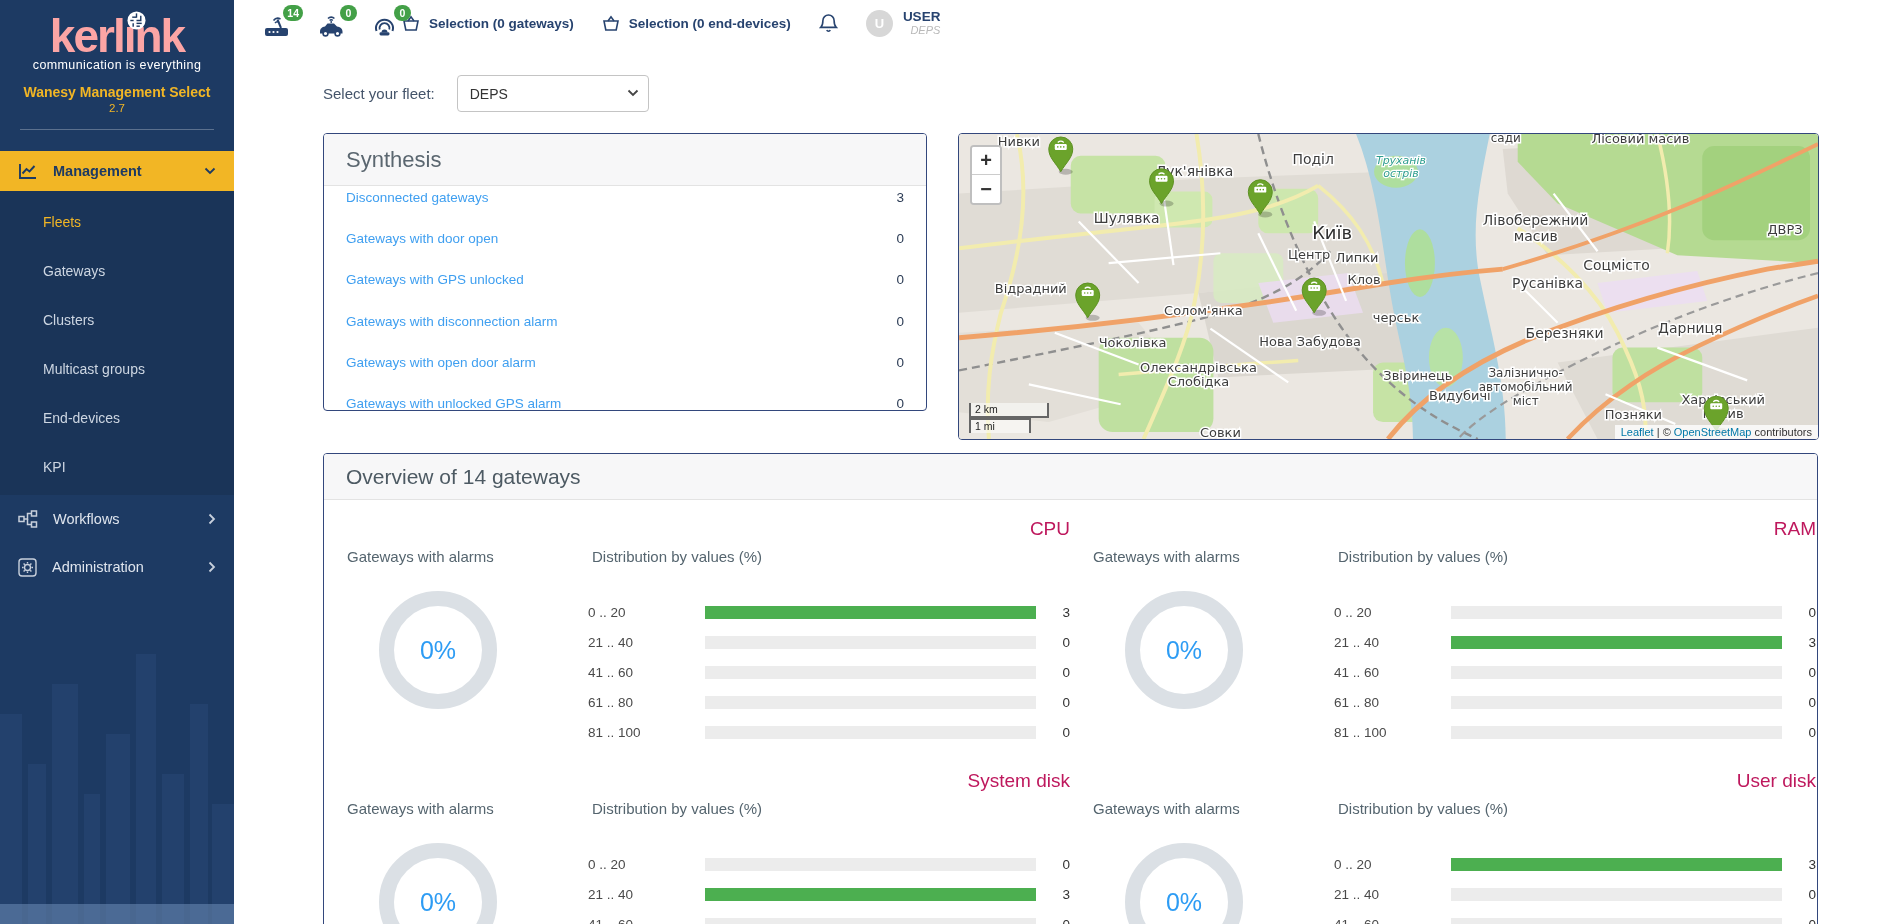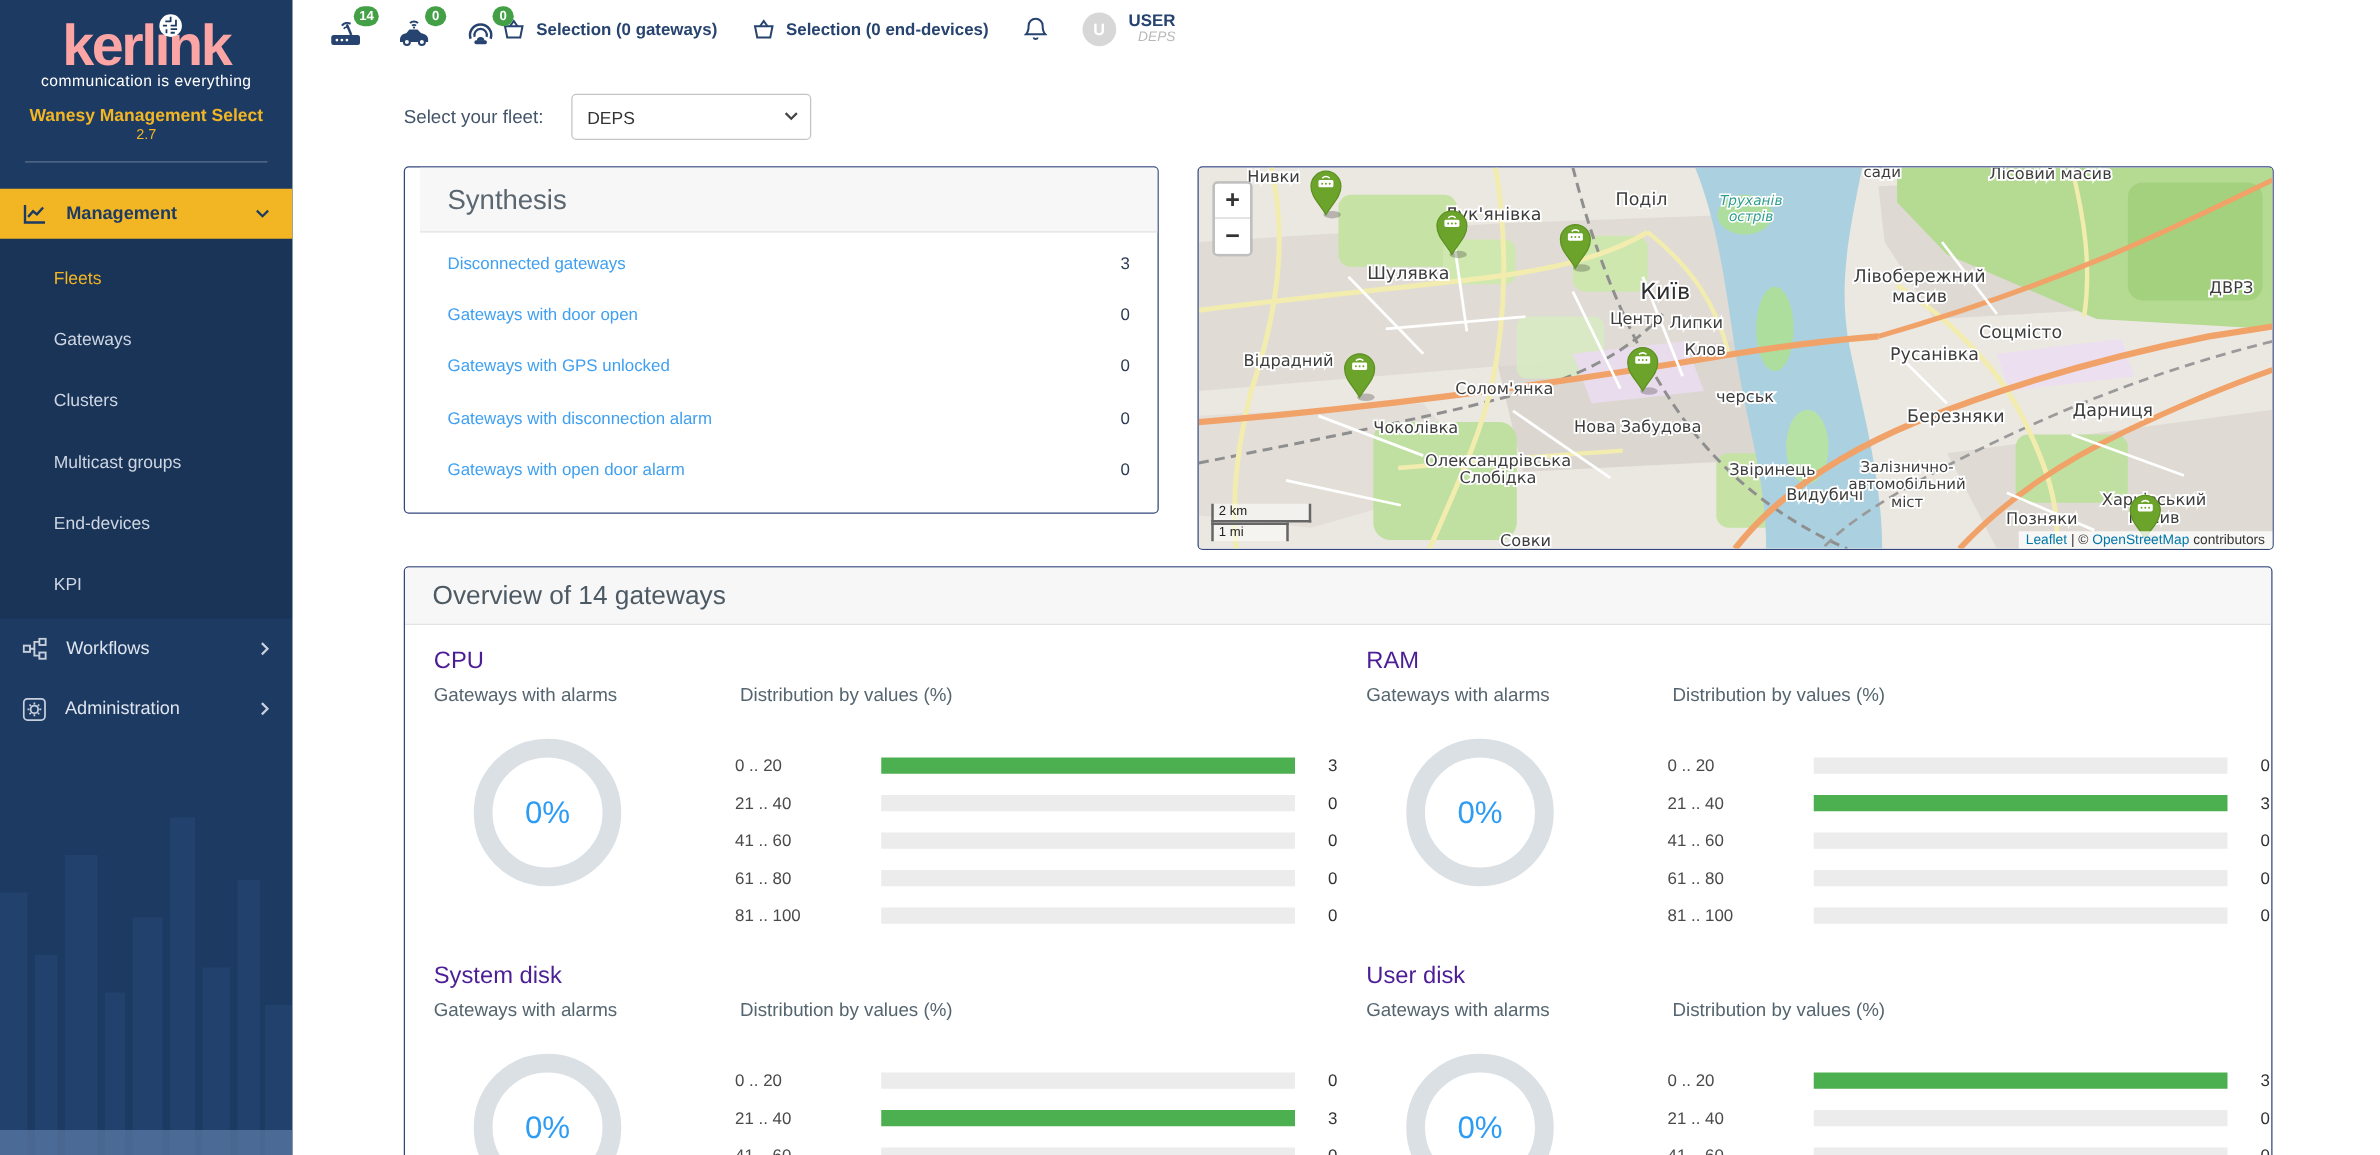--- a/index.html
+++ b/index.html
@@ -45,24 +45,24 @@
   .fleet-row { position:absolute; left:323px; top:75px; display:flex; align-items:center; z-index:2; }
   .fleet-label { font-size:15px; color:#44546a; margin-right:22px; }
   .select-wrap { position:relative; width:192px; height:37px; }
   .select-wrap select { width:100%; height:100%; border:1px solid #c4c4c4; border-radius:4px; background:#fff; font-family:"Liberation Sans",sans-serif; font-size:14px; color:#333; padding:0 30px 0 12px; appearance:none; -webkit-appearance:none; }
   .select-caret { position:absolute; right:10px; top:14px; pointer-events:none; }
 
   .panel { position:absolute; background:#fff; border:1px solid #33477c; border-radius:4px; overflow:hidden; }
   .panel-hd { background:#f7f7f8; border-bottom:1px solid #e3e3e3; }
 
   
-  .synthesis { left:323px; top:133px; width:604px; height:278px;padding-left:12px; }
+  .synthesis { left:323px; top:133px; width:604px; height:278px; }
   .synthesis .panel-hd { height:52px; display:flex; align-items:center; padding:0 22px; font-size:22px; color:#5b6770; }
   .syn-rows { height:255px; display:flex; flex-direction:column; padding:4px 0; }
-  .syn-row { flex:1; display:flex; align-items:center; justify-content:space-between; padding:0 22px; }
+  .syn-row { flex:1; display:flex; justify-content:space-between; padding:0 22px; }
   .syn-link { color:#3f9ff0; font-size:13.5px; text-decoration:none; cursor:pointer; }
   .syn-count { color:#2c3c55; font-size:13.5px; }
 
   
   .map-panel { left:958px; top:133px; width:861px; height:307px; }
   .mapsvg { position:absolute; left:0; top:0; width:859px; height:305px; }
   .mlbl { fill:#3d3d3d; paint-order:stroke; stroke:#ffffff; stroke-width:3px; font-family:"DejaVu Sans",sans-serif; }
   .mlbl.big { fill:#2f2f2f; }
   .mlbl.water { fill:#2f9e8f; font-style:italic; stroke-width:2.5px; }
   .zoomctl { position:absolute; left:11px; top:11px; width:32px; background:#fff; border:2px solid rgba(0,0,0,.25); border-radius:4px; overflow:hidden; z-index:3; }
@@ -73,21 +73,21 @@
   .scale-box.mi { border-top:2px solid #666; border-bottom:none; width:62px; }
   .scale-box.km { width:80px; }
   .map-attrib { position:absolute; right:0; bottom:0; z-index:3; background:rgba(255,255,255,.78); padding:1px 6px; font-size:11px; color:#333; }
   .map-attrib a { color:#0078A8; text-decoration:none; cursor:pointer; }
 
   
   .overview { left:323px; top:453px; width:1495px; height:640px; }
   .overview .panel-hd { height:46px; display:flex; align-items:center; padding:0 22px; font-size:21px; color:#4d5a63; }
   .overview-body { padding-top:18px; display:grid; grid-template-columns:746px 746px; }
   .sec { padding-left:23px; height:252px; }
-  .sec-title { font-size:19px; color:#4c1d95; }
+  .sec-title { font-size:19px; color:#be185d;text-align:right; }
   .sec-labels { display:flex; margin-top:8px; font-size:15px; color:#55656f; }
   .sec-label-alarms { width:245px; }
   .sec-content { display:flex; }
   .donut-col { width:245px; }
   .donut { width:118px; height:118px; border:15px solid #dbe0e5; border-radius:50%; margin:26px 0 0 32px; display:flex; align-items:center; justify-content:center; color:#2d9cf4; font-size:25px; font-weight:500; }
   .dist { padding-top:32px; }
   .dist-row { display:flex; align-items:center; height:30px; }
   .dist-label { width:117px; font-size:13.5px; color:#4a4a4a; }
   .dist-track { width:331px; height:13px; background:#ececec; }
   .dist-fill { height:100%; background:#4caf50; }

